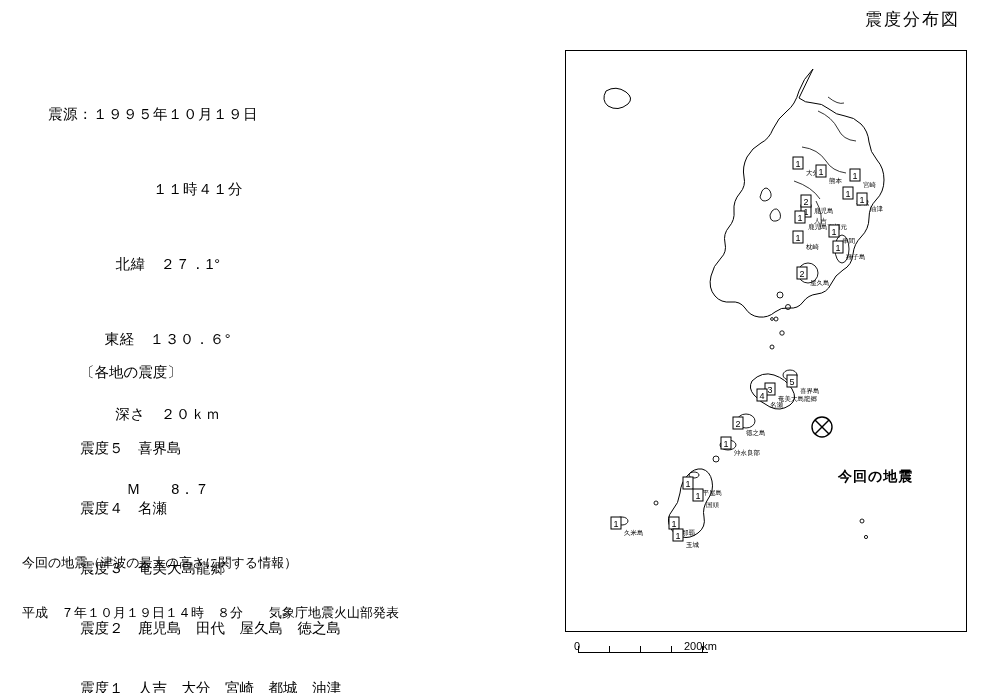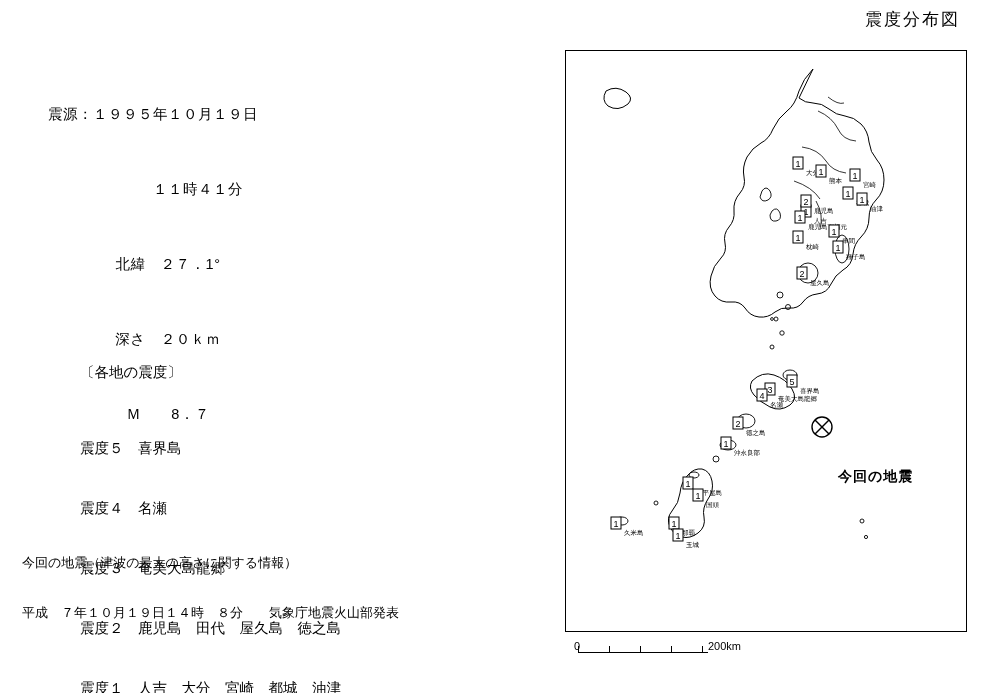--- a/index.html
+++ b/index.html
@@ -74,29 +74,30 @@
     font-size: 11px;
   }
   #scalebar .bar-wrap { position: relative; height: 16px; }
   #scalebar .axis {
     position: absolute; left: 6px; top: 10px; width: 130px; height: 1px; background:#000;
   }
   #scalebar .tick {
     position: absolute; top: 4px; width: 1px; height: 7px; background:#000;
   }
   #scalebar .lab-left { position: absolute; left: 2px; top: -2px; }
-  #scalebar .lab-right { position: absolute; left: 136px; top: -2px; white-space: pre; }
+  #scalebar .lab-right { position: absolute; left: 112px; top: -2px; white-space: pre; }
 </style>
 </head>
 <body>
 
 <div class="abs" id="epicenter-block">
   <div class="ln">震源：１９９５年１０月１９日</div>
   <div class="ln">　　　　　　１１時４１分</div>
   <div class="ln">　　北緯　２７．1°</div>
+  <div class="ln">　　東経　１３０．６°</div>
   <div class="ln">　　深さ　２０ｋｍ</div>
   <div class="ln">　　Ｍ　　8．７</div>
 </div>
 
 <div class="abs" id="intensity-block">
   <div class="head">〔各地の震度〕</div>
   <div class="row">震度５　喜界島</div>
   <div class="row">震度４　名瀬</div>
   <div class="row">震度３　奄美大島龍郷</div>
   <div class="row">震度２　鹿児島　田代　屋久島　徳之島</div>

